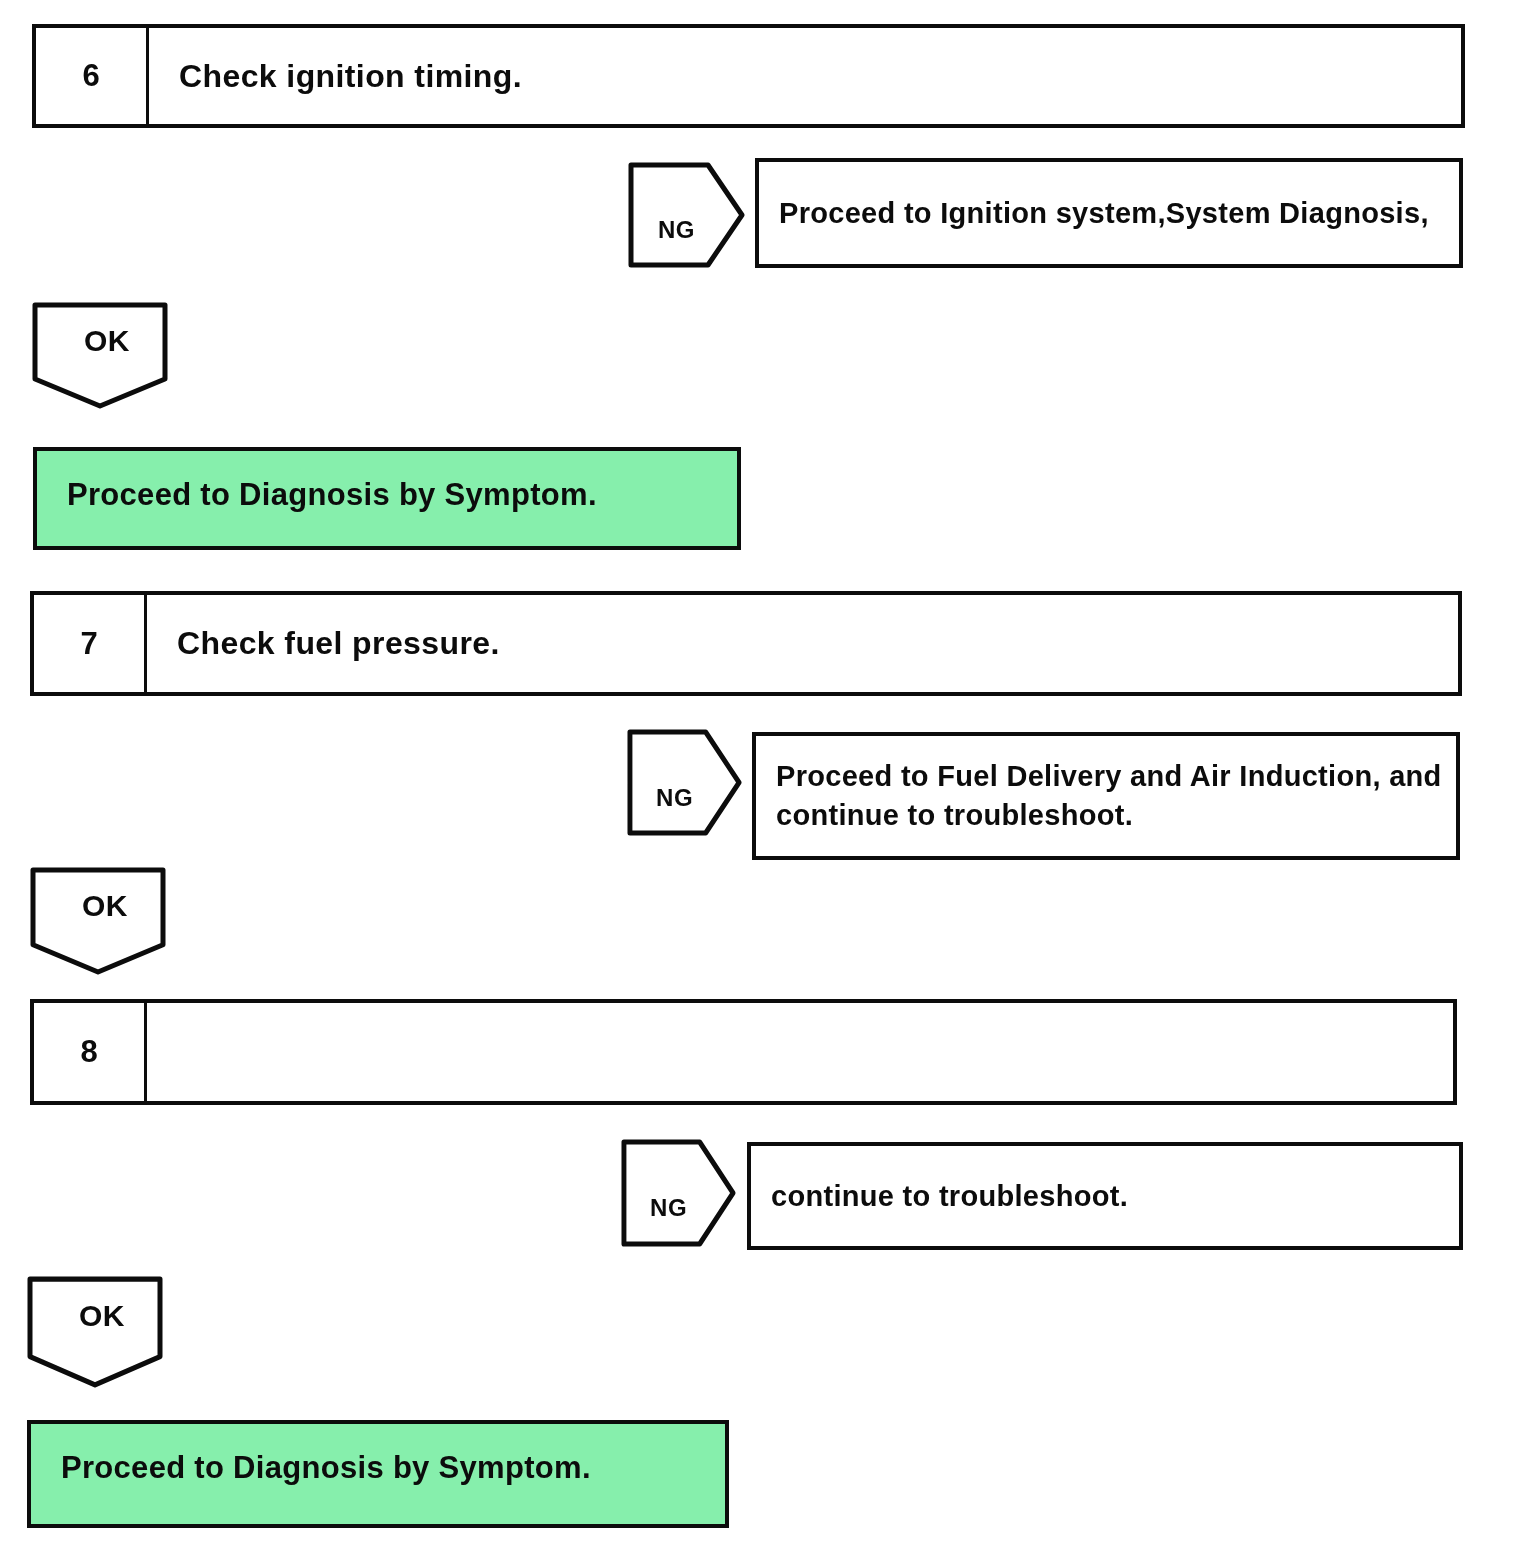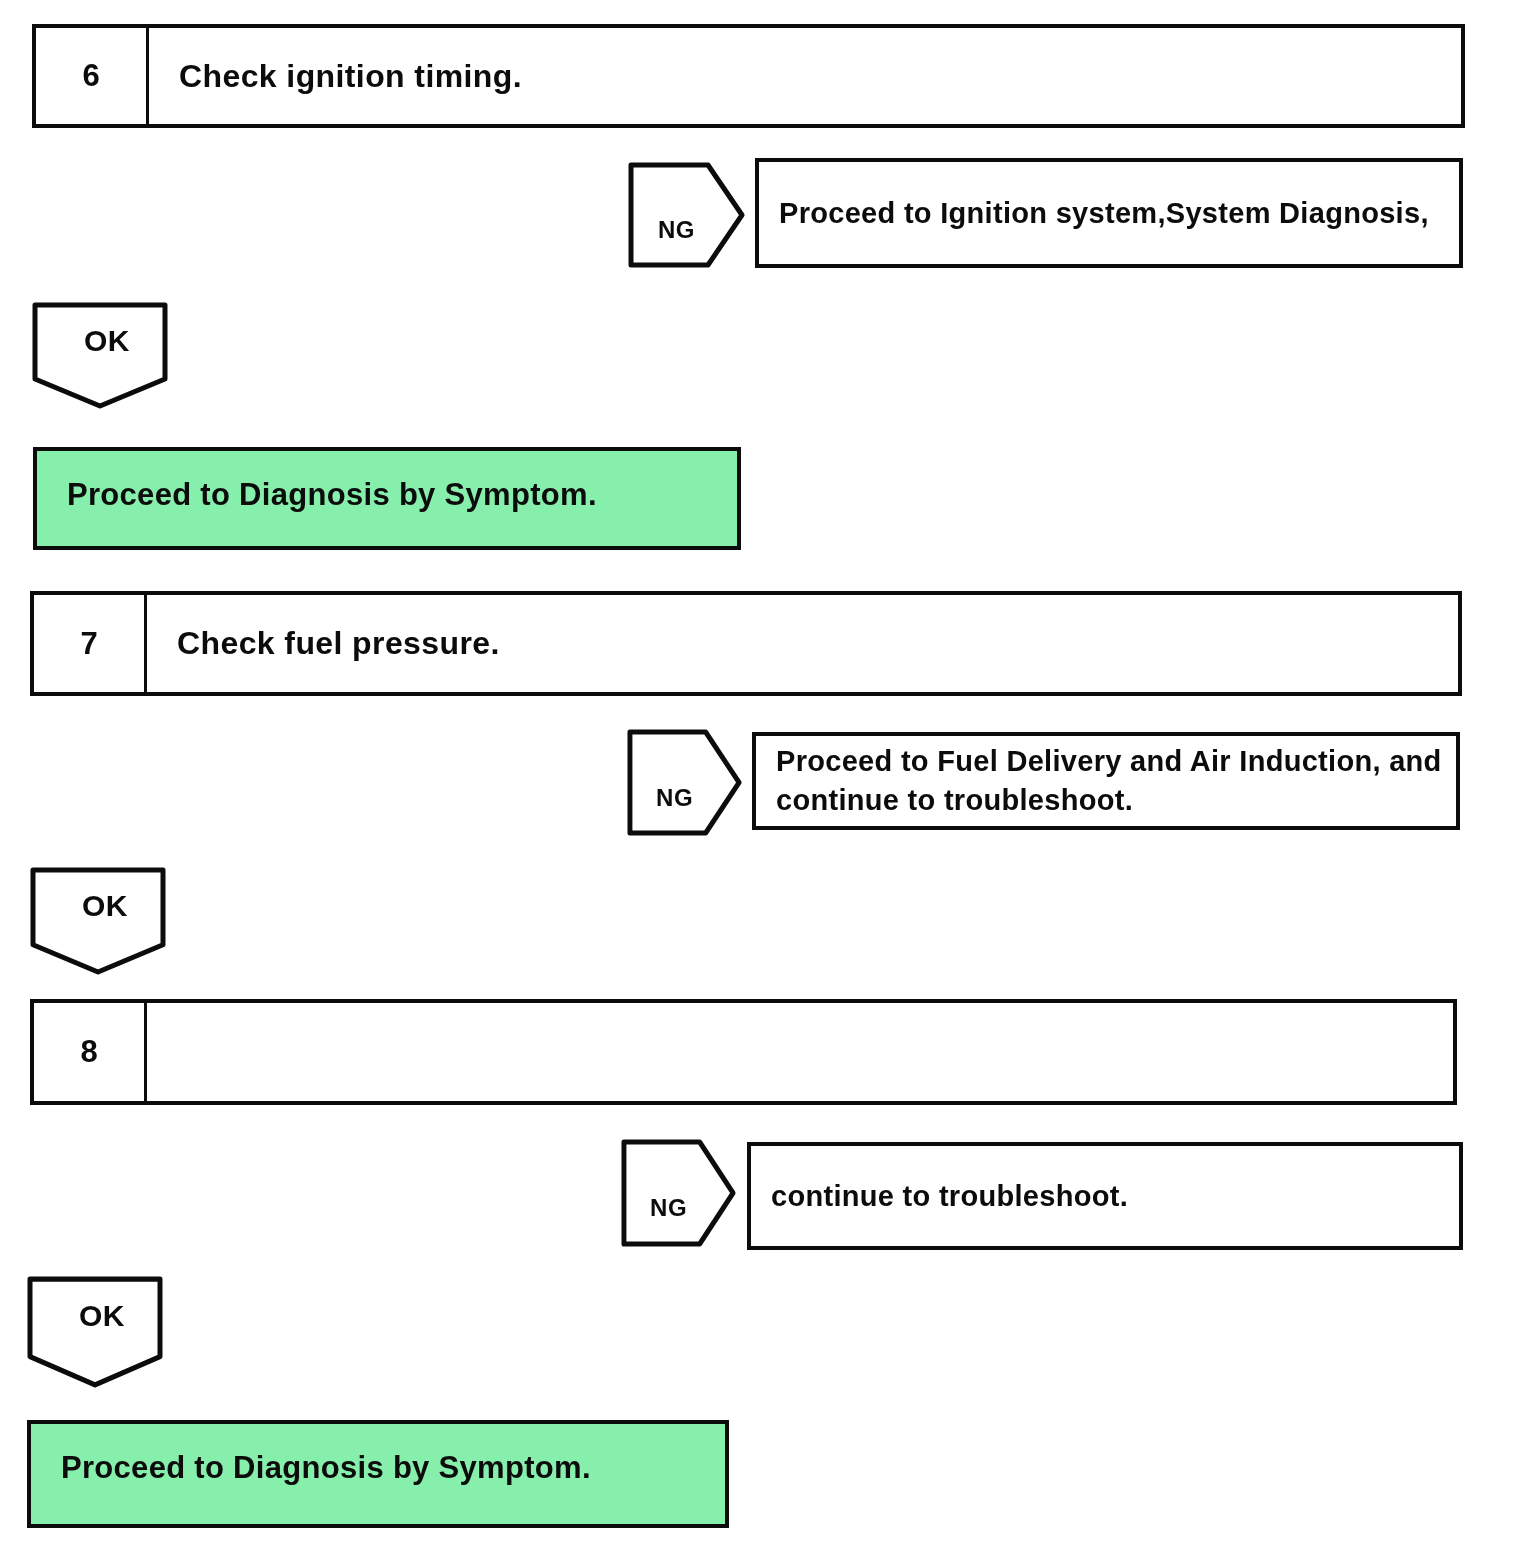--- a/index.html
+++ b/index.html
@@ -112,21 +112,21 @@
     <div class="titlecell">Check fuel pressure.</div>
   </div>
 
   <div class="shape" style="left:627px; top:729px; width:116px; height:107px;">
     <svg viewBox="0 0 118 106" preserveAspectRatio="none">
       <polygon points="3,3 80,3 114,53 80,103 3,103" fill="#ffffff" stroke="#0c0c0c" stroke-width="5" stroke-linejoin="round"></polygon>
     </svg>
     <span class="ng-label">NG</span>
   </div>
 
-  <div class="ngbox" style="left:752px; top:732px; width:708px; height:98px;">
+  <div class="ngbox" style="left:752px; top:732px; width:708px; height:128px;">
     <span>Proceed to Fuel Delivery and Air Induction, and</span>
     <span>continue to troubleshoot.</span>
   </div>
 
   <div class="shape" style="left:30px; top:867px; width:136px; height:108px;">
     <svg viewBox="0 0 136 107" preserveAspectRatio="none">
       <polygon points="3,3 133,3 133,77 68,104 3,77" fill="#ffffff" stroke="#0c0c0c" stroke-width="5" stroke-linejoin="round"></polygon>
     </svg>
     <span class="ok-label">OK</span>
   </div>

